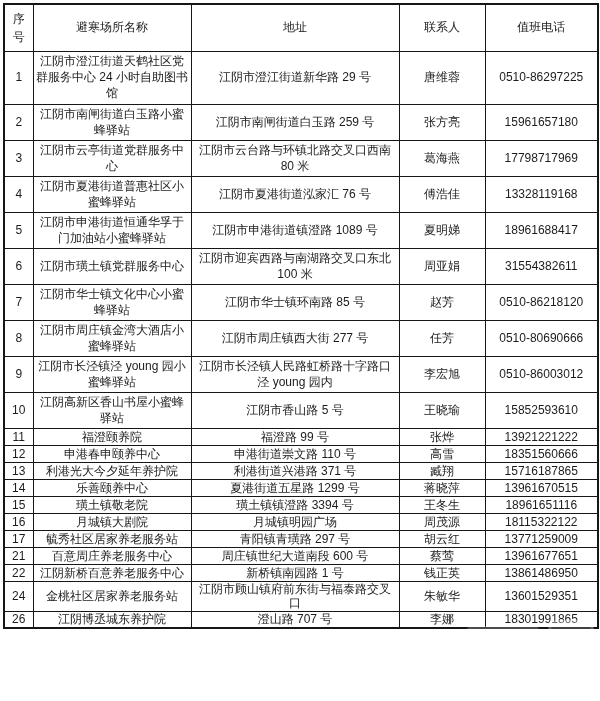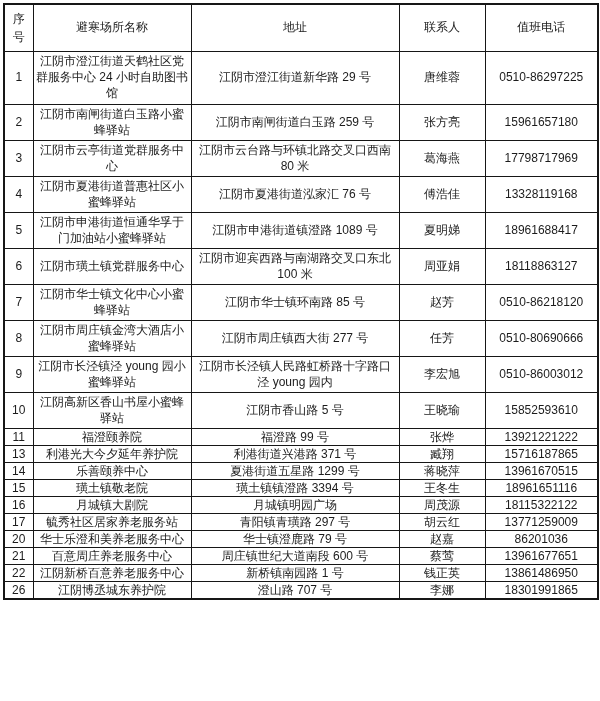--- a/index.html
+++ b/index.html
@@ -129,21 +129,21 @@
           <td>江阴市申港街道恒通华孚于门加油站小蜜蜂驿站</td>
           <td>江阴市申港街道镇澄路 1089 号</td>
           <td>夏明娣</td>
           <td>18961688417</td>
         </tr>
         <tr class="rh-2">
           <td>6</td>
           <td>江阴市璜土镇党群服务中心</td>
           <td>江阴市迎宾西路与南湖路交叉口东北 100 米</td>
           <td>周亚娟</td>
-          <td>18118863127</td>
+          <td>31554382611</td>
         </tr>
         <tr class="rh-2">
           <td>7</td>
           <td>江阴市华士镇文化中心小蜜蜂驿站</td>
           <td>江阴市华士镇环南路 85 号</td>
           <td>赵芳</td>
           <td>0510-86218120</td>
         </tr>
         <tr class="rh-2">
           <td>8</td>
@@ -167,20 +167,27 @@
           <td>15852593610</td>
         </tr>
         <tr class="rh-1">
           <td>11</td>
           <td>福澄颐养院</td>
           <td>福澄路 99 号</td>
           <td>张烨</td>
           <td>13921221222</td>
         </tr>
         <tr class="rh-1">
+          <td>12</td>
+          <td>申港春申颐养中心</td>
+          <td>申港街道崇文路 110 号</td>
+          <td>高雪</td>
+          <td>18351560666</td>
+        </tr>
+        <tr class="rh-1">
           <td>13</td>
           <td>利港光大今夕延年养护院</td>
           <td>利港街道兴港路 371 号</td>
           <td>臧翔</td>
           <td>15716187865</td>
         </tr>
         <tr class="rh-1">
           <td>14</td>
           <td>乐善颐养中心</td>
           <td>夏港街道五星路 1299 号</td>
@@ -202,39 +209,39 @@
           <td>18115322122</td>
         </tr>
         <tr class="rh-1">
           <td>17</td>
           <td>毓秀社区居家养老服务站</td>
           <td>青阳镇青璜路 297 号</td>
           <td>胡云红</td>
           <td>13771259009</td>
         </tr>
         <tr class="rh-1">
-          <td>20</td>
-          <td>华士乐澄和美养老服务中心</td>
-          <td>华士镇澄鹿路 79 号</td>
-          <td>赵嘉</td>
-          <td>86201036</td>
-        </tr>
-        <tr class="rh-1">
           <td>21</td>
           <td>百意周庄养老服务中心</td>
           <td>周庄镇世纪大道南段 600 号</td>
           <td>蔡莺</td>
           <td>13961677651</td>
         </tr>
         <tr class="rh-1">
           <td>22</td>
           <td>江阴新桥百意养老服务中心</td>
           <td>新桥镇南园路 1 号</td>
           <td>钱正英</td>
           <td>13861486950</td>
+        </tr>
+        <tr class="rh-1">
+          <td>24</td>
+          <td>金桃社区居家养老服务站</td>
+          <td>江阴市顾山镇府前东街与福泰路交叉口</td>
+          <td>朱敏华</td>
+          <td>13601529351</td>
         </tr>
         <tr class="rh-1">
           <td>26</td>
           <td>江阴博丞城东养护院</td>
           <td>澄山路 707 号</td>
           <td>李娜</td>
           <td>18301991865</td>
         </tr>
       </tbody>
   </table>

